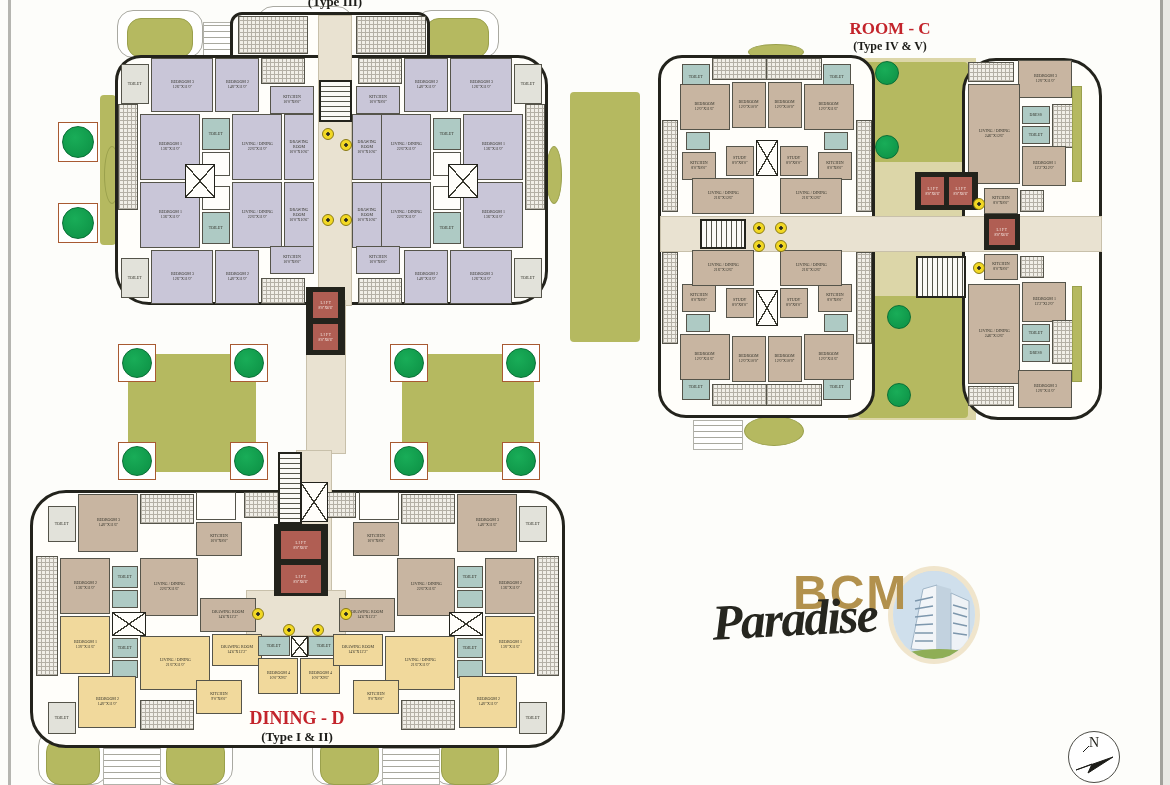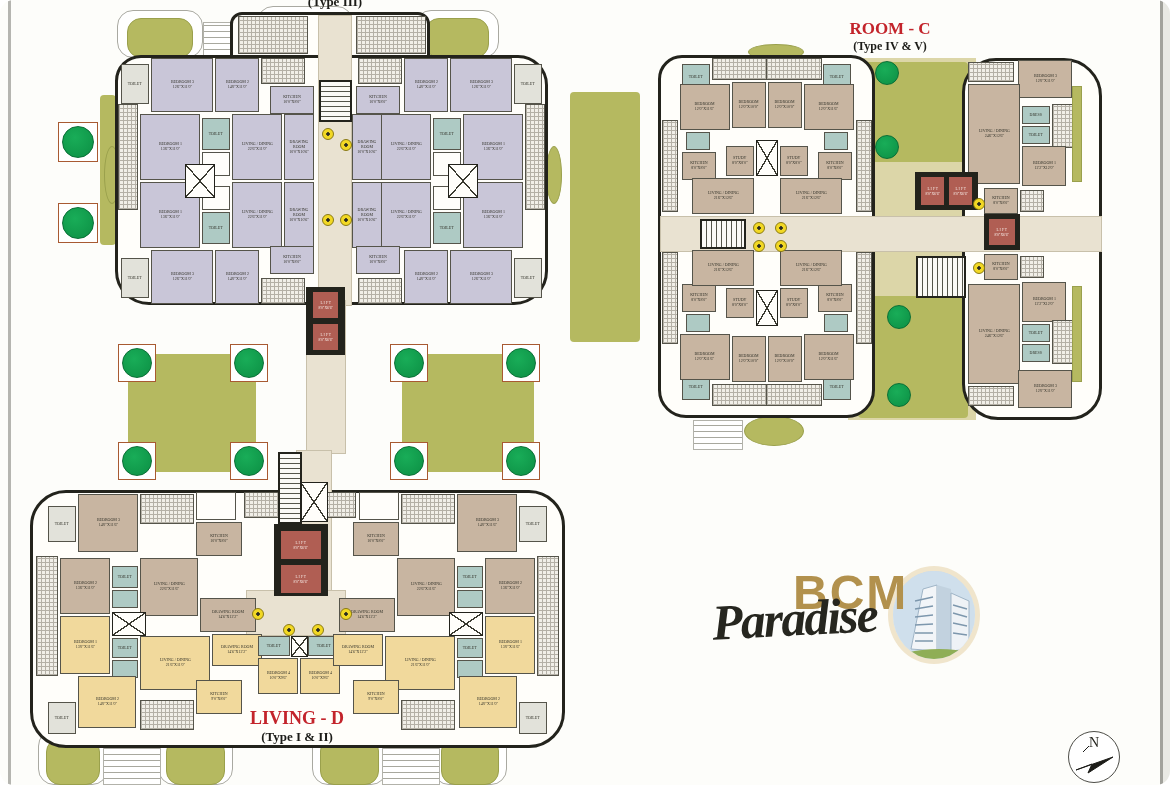--- a/index.html
+++ b/index.html
@@ -1,17 +1,17 @@
 <!DOCTYPE html>
 <html><head>
 <meta charset="utf-8">
 <style>
   html,body{margin:0;padding:0;background:#ffffff;}
   #canvas{position:relative;width:1170px;height:785px;margin:0 auto;background:#fdfdfa;overflow:hidden;
-          font-family:"Liberation Serif",serif;border-radius:14px;}
+          font-family:"Liberation Serif",serif;}
   #canvas div{box-sizing:border-box;position:absolute;}
   .edge{border:0;}
   .planter{background:#fff;border:1.5px solid #a9a9a1;border-radius:16px;}
   .lobe{background:#b5b960;border:1px solid #9aa04c;border-radius:14px;}
   .ramp{background:repeating-linear-gradient(0deg,#ffffff 0 5px,#a8a89e 5px 6px);border:1px solid #b2b2aa;}
   .green{background:#b5b960;border-radius:4px;}
   .khaki{background:#dcd6a8;}
   .bump{background:#b5b960;border:1px solid #9aa04c;border-radius:50%;}
   .block{background:#fffefa;border:3px solid #23231c;}
   .corridor{background:#e9e2d1;border:1px solid #c8c0aa;}
@@ -42,21 +42,21 @@
   #compass .n{position:absolute;top:3px;left:0;right:0;font-size:14px;color:#23231c;font-family:"Liberation Serif",serif;}
 </style>
 </head>
 <body>
 
 <div id="canvas">
 
   <div class="biglabel blk" style="left:270px;top:-6px;width:130px;font-size:13px;z-index:50;">(Type III)</div>
   <div class="biglabel red" style="left:840px;top:19px;width:100px;font-size:17px;z-index:50;">ROOM - C</div>
   <div class="biglabel blk" style="left:840px;top:39px;width:100px;font-size:12px;z-index:50;">(Type IV &amp; V)</div>
-  <div class="biglabel red" style="left:235px;top:708px;width:124px;font-size:18px;z-index:50;">LIVING - D</div>
+  <div class="biglabel red" style="left:235px;top:708px;width:124px;font-size:18px;z-index:50;">DINING - D</div>
   <div class="biglabel blk" style="left:239px;top:729px;width:116px;font-size:13px;z-index:50;">(Type I &amp; II)</div>
 
   <div id="logo-bcm" style="left:793px;top:565px;width:140px;z-index:50;">BCM</div>
   <div id="logo-paradise" style="left:712px;top:588px;width:220px;z-index:51;">Paradise</div>
   <div id="medallion" style="left:888px;top:566px;width:92px;height:98px;z-index:49;">
     <svg width="92" height="98" viewBox="0 0 92 98" style="display:block">
       <rect x="0" y="0" width="92" height="98" fill="#cfdfec"></rect>
       <polygon points="18,78 30,18 44,14 44,80" fill="#f2f5f8" stroke="#9fb4c6" stroke-width="1"></polygon>
       <polygon points="44,14 58,18 58,80 44,80" fill="#c2d2df"></polygon>
       <polygon points="58,22 76,30 76,78 58,80" fill="#eef2f6" stroke="#9fb4c6" stroke-width="1"></polygon>

